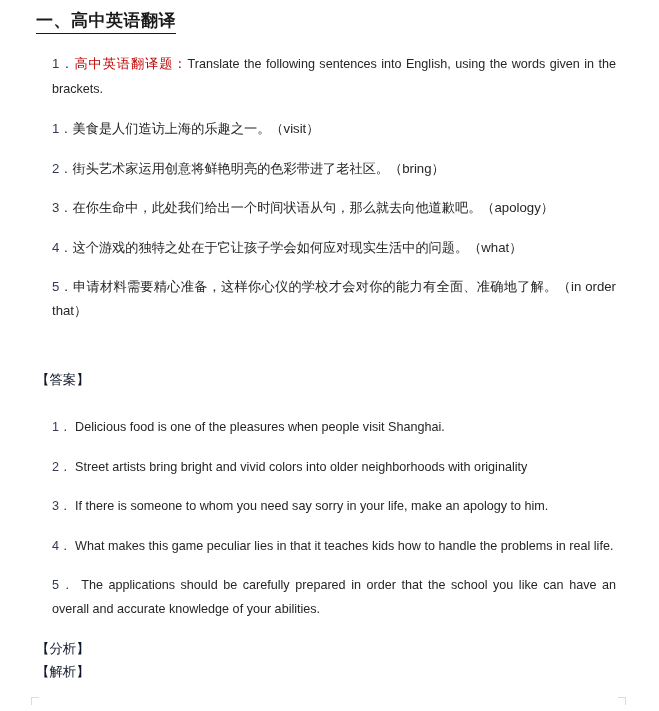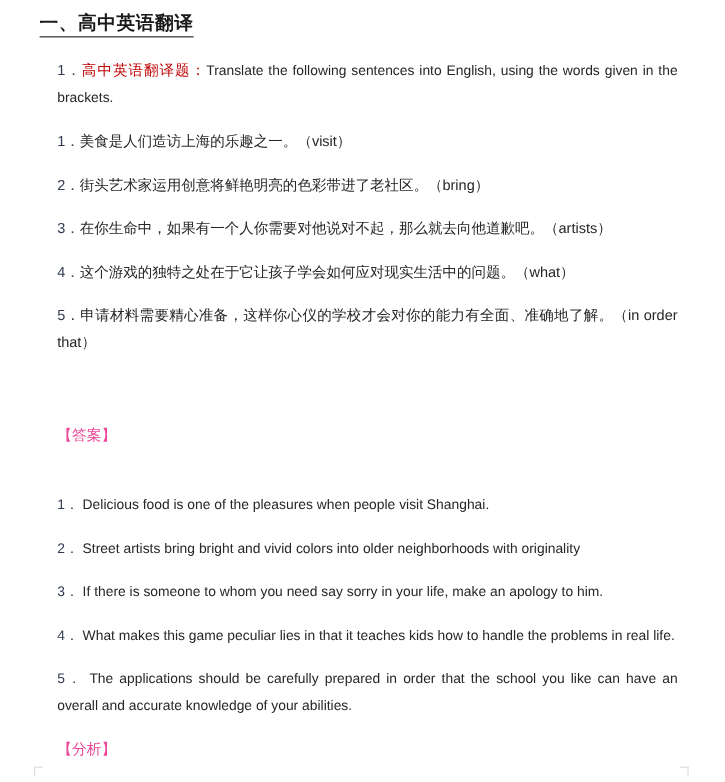--- a/index.html
+++ b/index.html
@@ -52,22 +52,22 @@
   }
   .red {
     color: #c00000;
   }
 
   .en { font-size: 12.6px; }
 
   .bracket-head {
     font-size: 13.4px;
     line-height: 23px;
-    margin: 16px;
-    color: #ec4899;
+    margin: 0;
+    color: #0f172a;
   }
 
   .spacer-lg { height: 30px; }
   .spacer-sm { height: 9px; }
 
   .caret {
     display: inline-block;
     width: 1px;
     height: 14px;
     background: #111;
@@ -108,21 +108,21 @@
     <span class="num">1．</span><span class="red">高中英语翻译题：</span><span class="en">Translate the following sentences into English, using the words given in the brackets.</span>
   </p>
 
   <p class="p">
     <span class="num">1．</span><span>美食是人们造访上海的乐趣之一。（visit）</span>
   </p>
   <p class="p">
     <span class="num">2．</span><span>街头艺术家运用创意将鲜艳明亮的色彩带进了老社区。（bring）</span>
   </p>
   <p class="p">
-    <span class="num">3．</span><span>在你生命中，如果有一个人你需要对他说对不起，那么就去向他道歉吧。（artists）</span>
+    <span class="num">3．</span><span>在你生命中，此处我们给出一个时间状语从句，那么就去向他道歉吧。（apology）</span>
   </p>
   <p class="p">
     <span class="num">4．</span><span>这个游戏的独特之处在于它让孩子学会如何应对现实生活中的问题。（what）</span>
   </p>
   <p class="p">
     <span class="num">5．</span><span>申请材料需要精心准备，这样你心仪的学校才会对你的能力有全面、准确地了解。（in order that）</span>
   </p>
 
   <div class="spacer-lg"></div>
 

